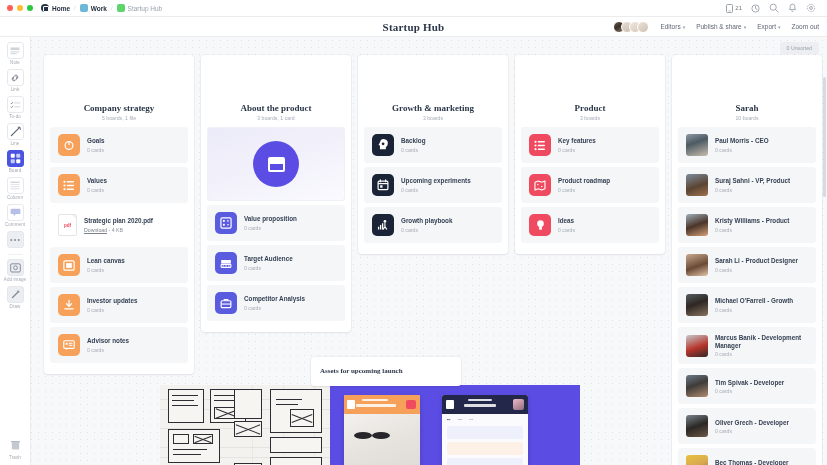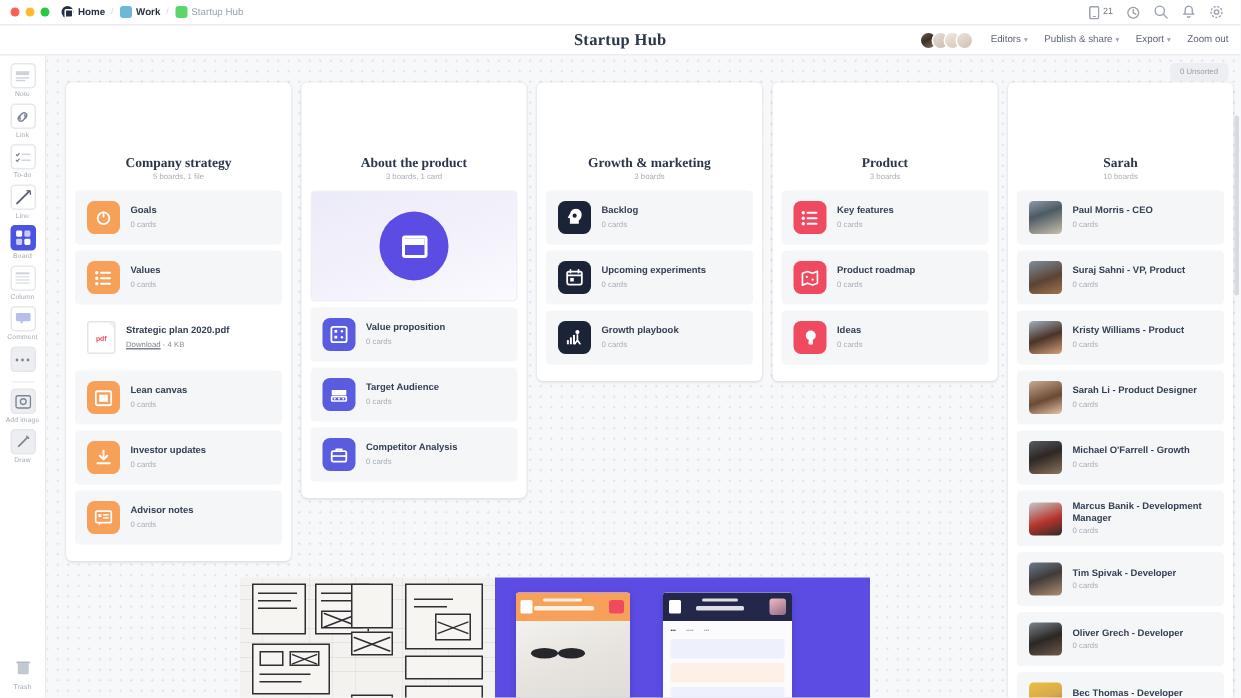--- a/index.html
+++ b/index.html
@@ -816,13 +816,16 @@
               <span>•••</span>
             </div>
           <div class="mb-row"></div>
           <div class="mb-row accent"></div>
           <div class="mb-row"></div>
         </div>
       </div>
     </div>
   </div>
 
+  <div class="assets-card">
+    <div class="assets-title">Assets for upcoming launch</div>
+  </div>
 </div>
 
 </body></html>

